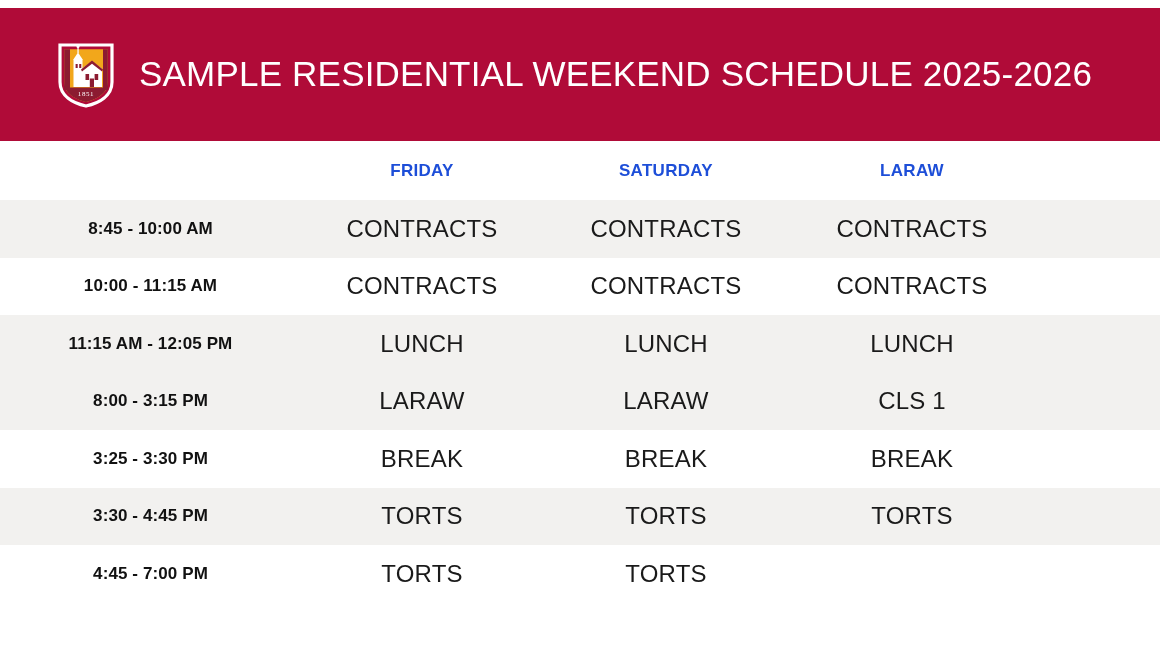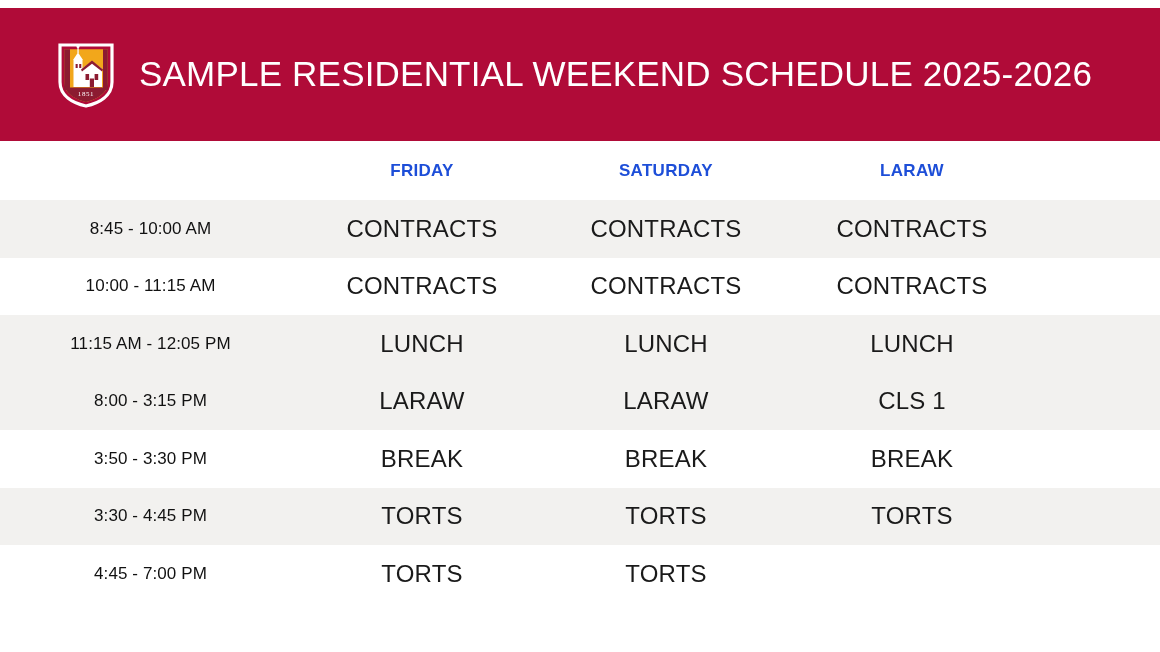--- a/index.html
+++ b/index.html
@@ -88,21 +88,21 @@
   }
   .schedule tbody td {
     padding: 0;
     vertical-align: middle;
     text-align: center;
     font-size: 24px;
     color: #1a1a1a;
     letter-spacing: 0.2px;
   }
   .schedule tbody td.time-cell {
-    font-weight: normal;
+    font-weight: bold;
     font-size: 17px;
     color: #111111;
     letter-spacing: 0.1px;
   }
   .schedule tbody td.pad-cell { }
 </style>
 </head>
 <body>
 
 <div id="page">
@@ -186,21 +186,21 @@
 
       <tr class="alt">
         <td class="time-cell">8:00 - 3:15 PM</td>
         <td>LARAW</td>
         <td>LARAW</td>
         <td>CLS 1</td>
         <td class="pad-cell"></td>
       </tr>
 
       <tr class="plain">
-        <td class="time-cell">3:50 - 3:30 PM</td>
+        <td class="time-cell">3:25 - 3:30 PM</td>
         <td>BREAK</td>
         <td>BREAK</td>
         <td>BREAK</td>
         <td class="pad-cell"></td>
       </tr>
 
       <tr class="alt">
         <td class="time-cell">3:30 - 4:45 PM</td>
         <td>TORTS</td>
         <td>TORTS</td>

